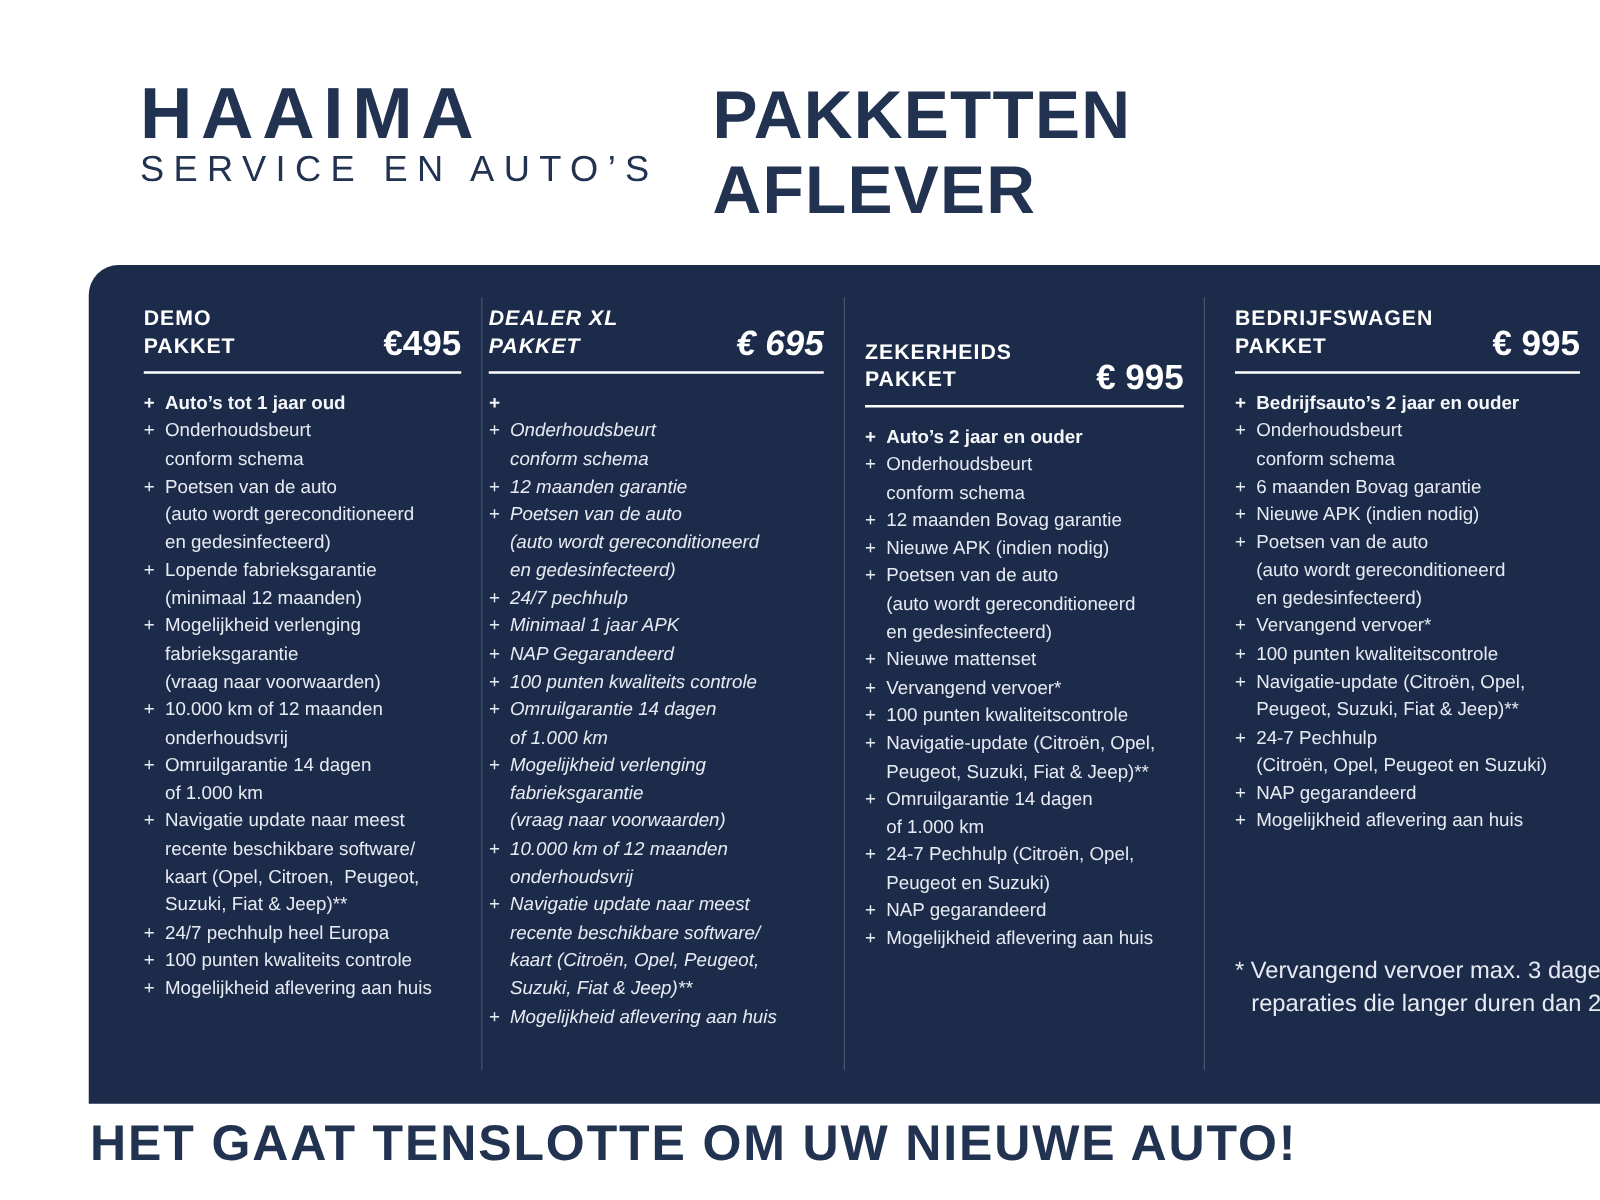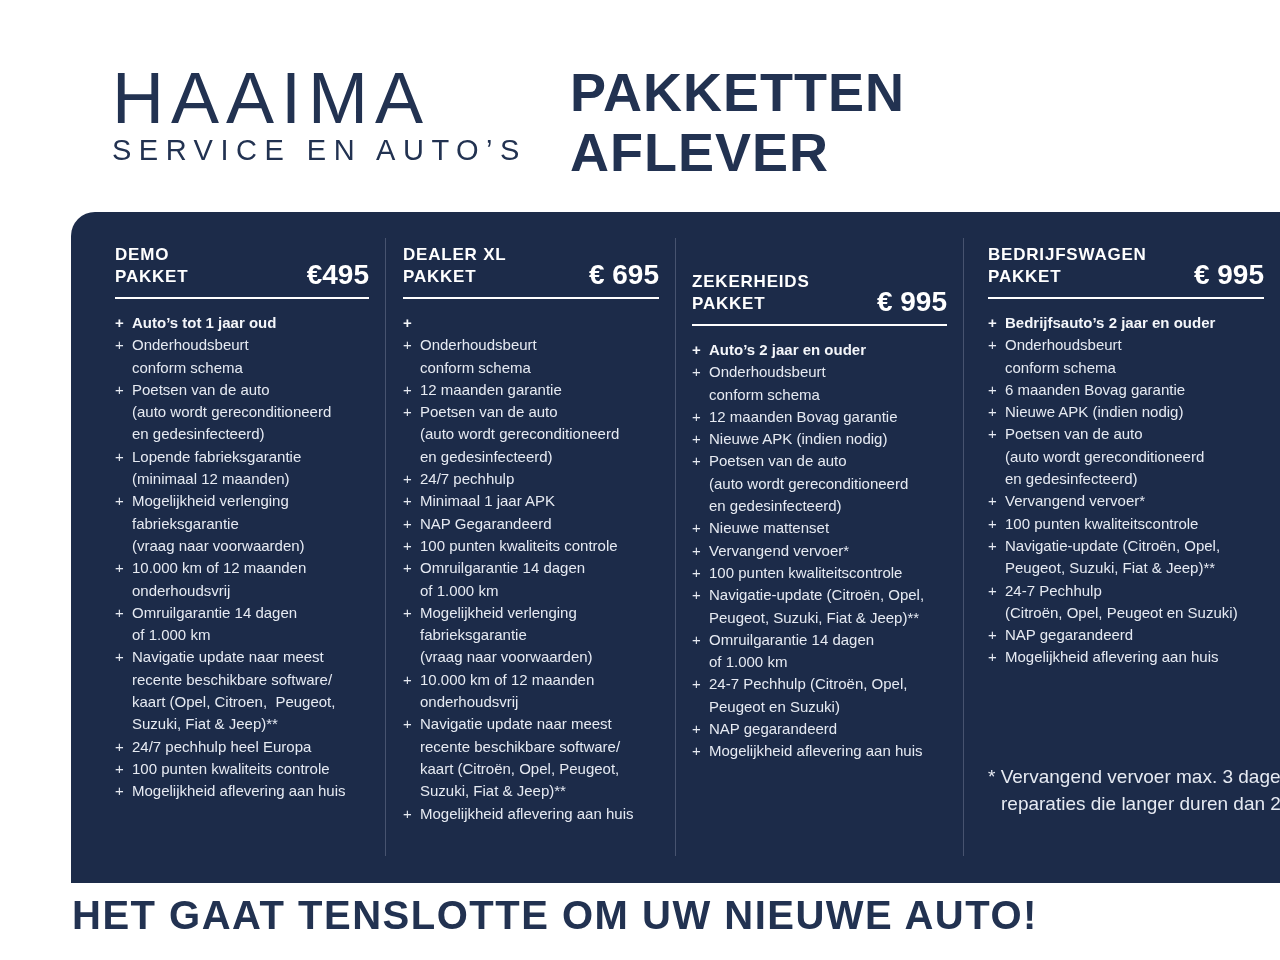--- a/index.html
+++ b/index.html
@@ -10,31 +10,31 @@
     --divider:#525e79;
   }
   *{box-sizing:border-box;}
   html,body{margin:0;padding:0;}
   body{
     width:1280px;height:960px;background:#ffffff;position:relative;overflow:hidden;
     font-family:"Liberation Sans","DejaVu Sans",sans-serif;
   }
   
   .logo{position:absolute;left:112px;top:62px;color:var(--navy-text);}
-  .logo-title{font-size:72px;font-weight:normal;letter-spacing:7px;line-height:1;}
+  .logo-title{font-size:58px;font-weight:bold;letter-spacing:7px;line-height:1;}
   .logo-subtitle{font-size:29px;font-weight:400;letter-spacing:7.5px;}
   .doc-title{position:absolute;left:570px;top:62px;color:var(--navy-text);
     font-size:54px;font-weight:bold;letter-spacing:1px;line-height:60px;}
   
   .panel{position:absolute;left:71px;top:212px;width:1209px;height:671px;
     background:var(--navy-panel);border-radius:24px 0 0 0;}
   .columns{display:flex;height:100%;}
   .col{padding-top:32px;padding-right:16px;color:var(--item-text);}
   .col:nth-child(1){width:314px;padding-left:44px;}
-  .col:nth-child(2){width:290px;padding-left:18px;}
+  .col:nth-child(2){width:290px;padding-left:6px;font-style:italic;}
   .col:nth-child(3){width:288px;padding-left:17px;margin-top:27px;}
   .col:nth-child(4){width:317px;padding-left:25px;}
   .vdiv{position:absolute;top:26px;width:1px;height:618px;background:var(--divider);opacity:.8;}
   .vdiv1{left:314px;} .vdiv2{left:604px;} .vdiv3{left:892px;}
   .col-head{display:flex;justify-content:space-between;align-items:flex-end;color:var(--white);}
   .col-name{font-size:17px;font-weight:bold;letter-spacing:.8px;line-height:22px;}
   .col-name span{display:block;}
   .col-price{font-size:28px;font-weight:bold;line-height:26px;white-space:pre;}
   .rule{height:2px;background:var(--white);margin-top:9px;margin-bottom:13px;}
   ul.items{list-style:none;margin:0;padding:0;}

